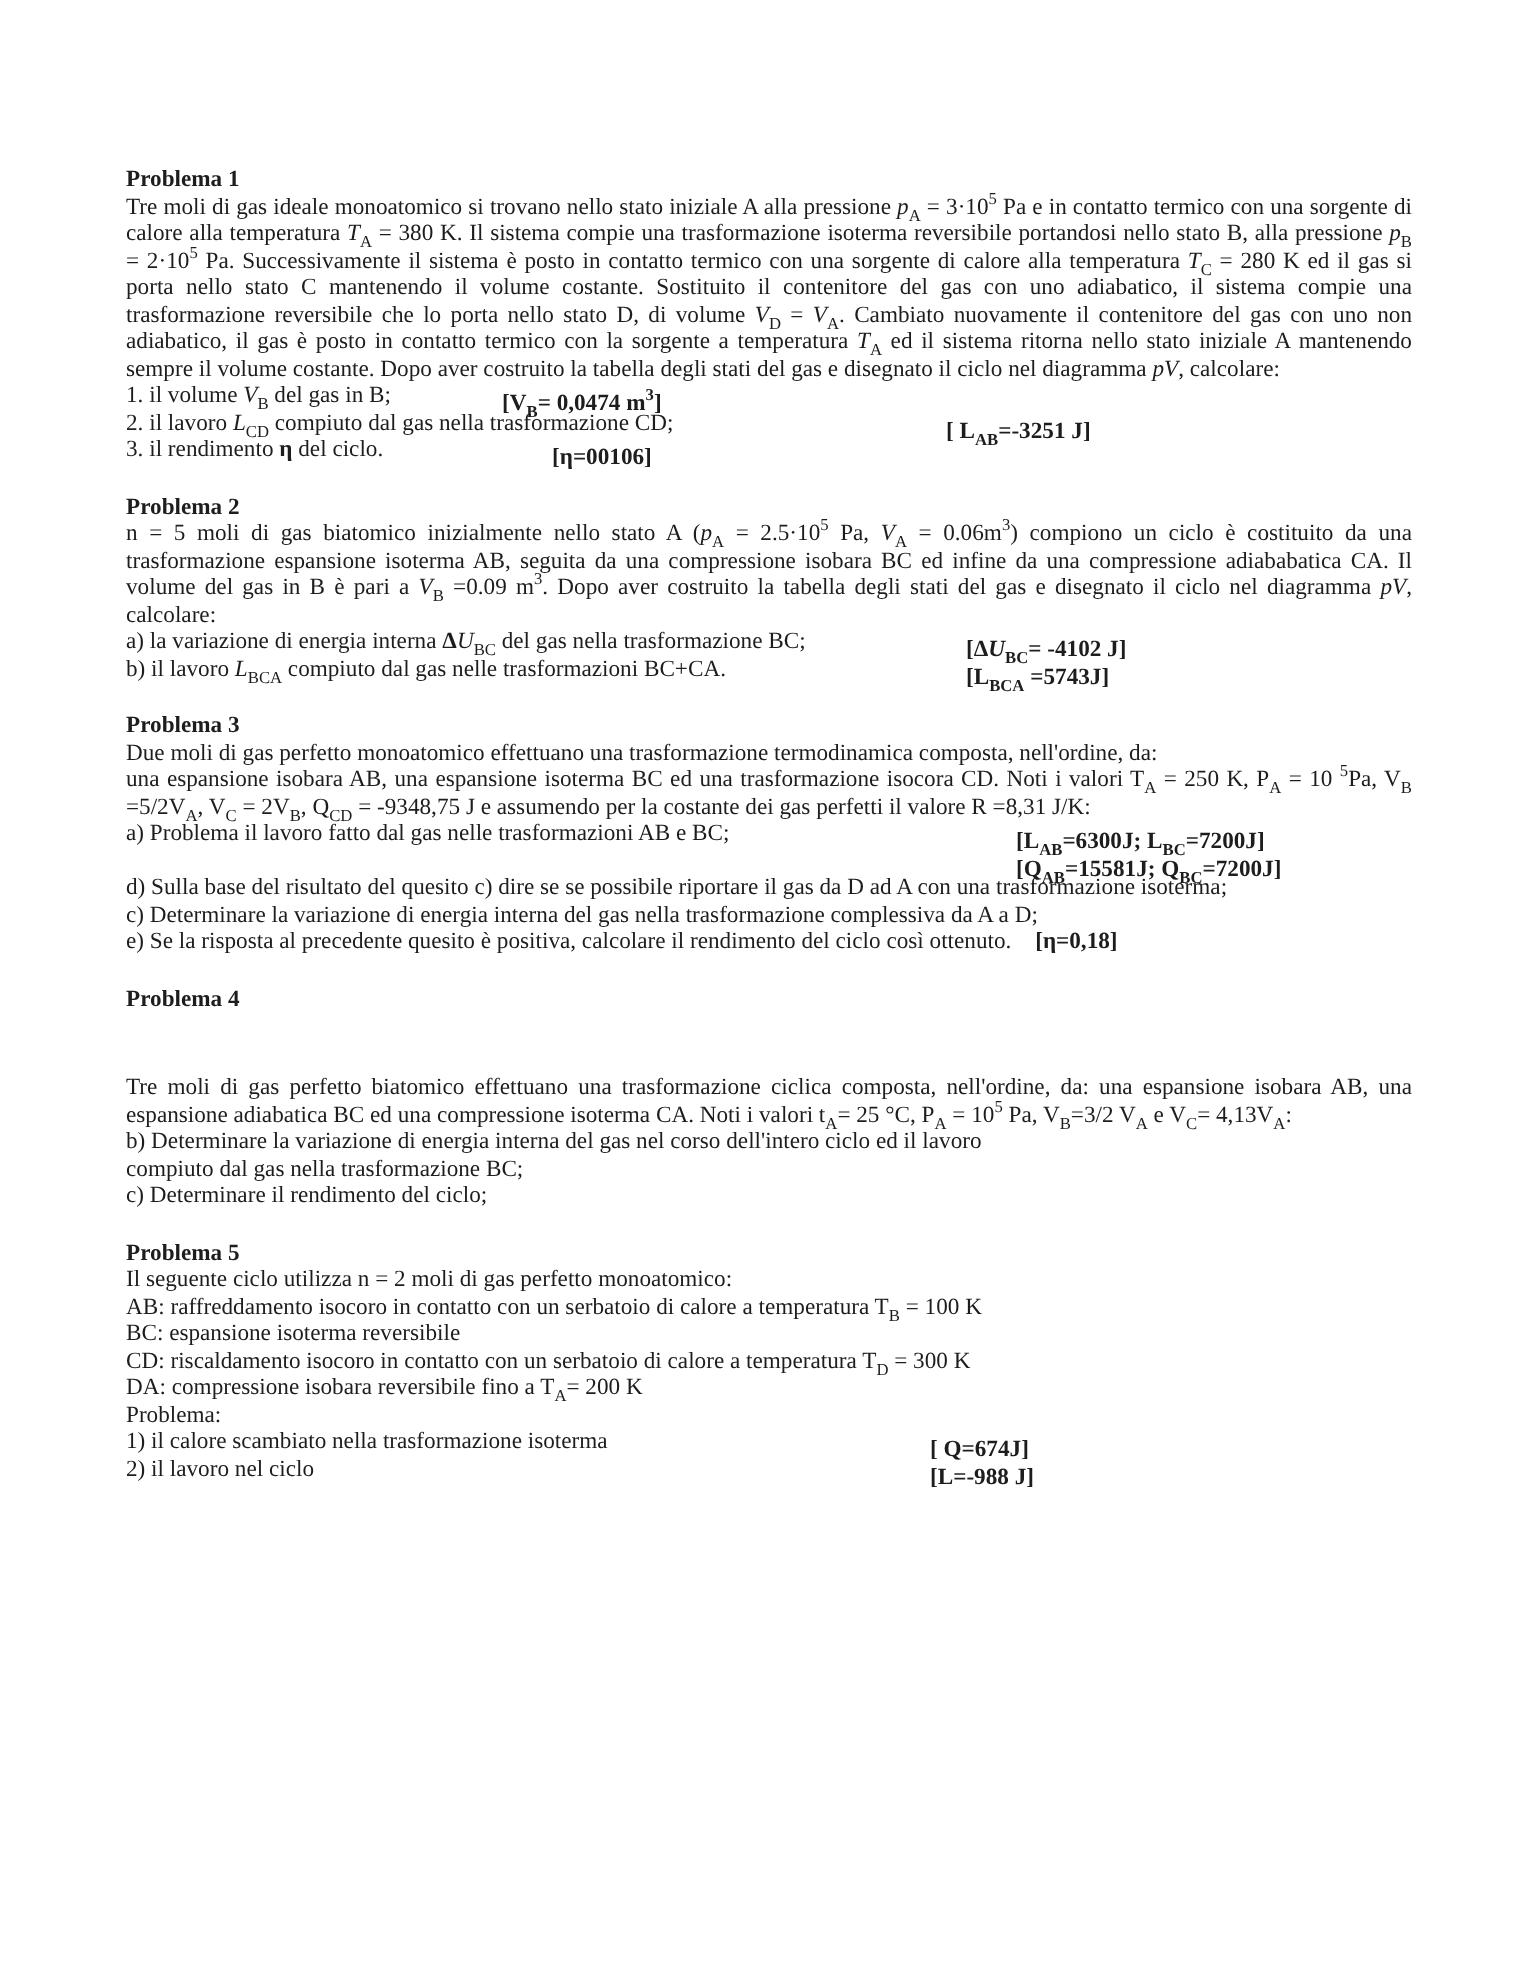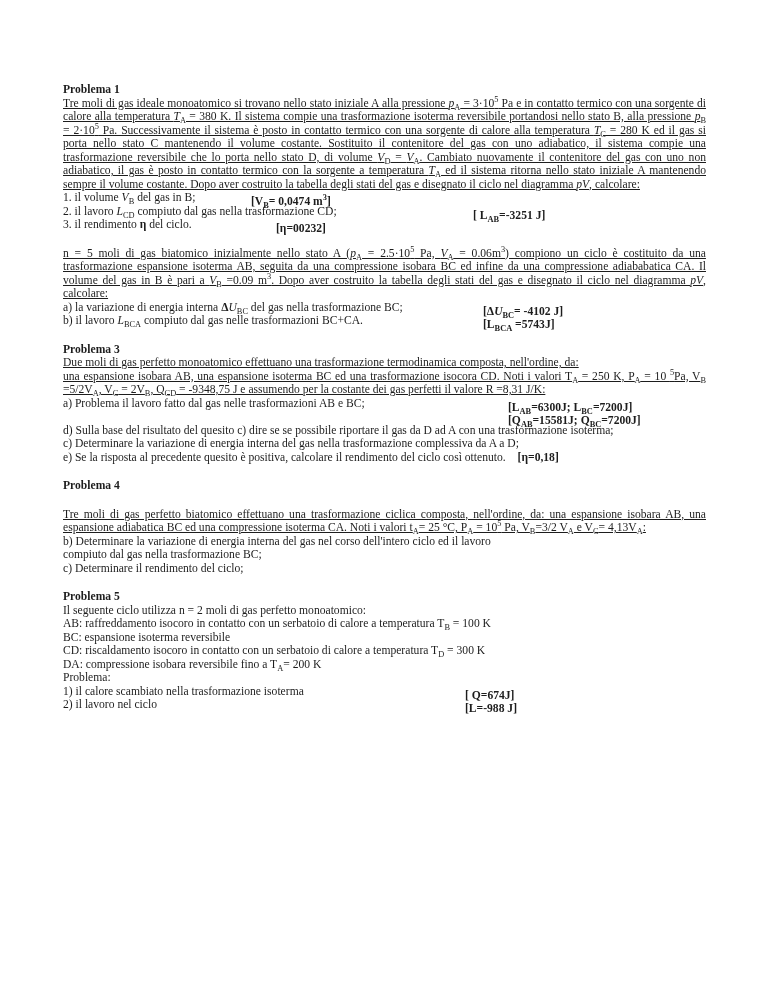--- a/index.html
+++ b/index.html
@@ -10,22 +10,22 @@
   }
   .page {
     box-sizing: border-box;
     width: 768px; height: 994px;
     padding: 83px 62px 0 63px;
     font-size: 11.6px; line-height: 13.5px;
   }
   .problem { margin: 0; }
   .problem + .problem { margin-top: 15px; }
   .p-title { font-weight: 700; }
-  .body { margin: 0; text-align: justify; text-decoration: underline; }
-  .body-gap { margin-top: 15px; }
+  .body { margin: 0; text-align: justify; }
+  .body-gap { margin-top: 31px; }
   .row { position: relative; min-height: 13.5px; }
   .ans { font-weight: 700; white-space: nowrap; }
   .ans-abs { position: absolute; top: 4px; padding-left: 31px; }
   .ans-inline { margin-left: 9px; }
   sub, sup { font-size: 0.72em; line-height: 0; }
 </style>
 </head>
 <body>
 
 <div class="page">
@@ -36,25 +36,26 @@
     <div class="row">
       <span>1. il volume <i>V</i><sub>B</sub> del gas in B;</span>
       <span class="ans ans-abs" style="left:157px">[V<sub>B</sub>= 0,0474 m<sup>3</sup>]</span>
     </div>
     <div class="row">
       <span>2. il lavoro <i>L</i><sub>CD</sub> compiuto dal gas nella trasformazione CD;</span>
       <span class="ans ans-abs" style="left:379px">[ L<sub>AB</sub>=-3251 J]</span>
     </div>
     <div class="row">
       <span>3. il rendimento <b>η</b> del ciclo.</span>
-      <span class="ans ans-abs" style="left:182px">[η=00232]</span>
+      <span class="ans ans-abs" style="left:182px">[η=00106]</span>
     </div>
   </section>
 
   <section class="problem">
+    <div class="p-title">Problema 2</div>
     <p class="body">n = 5 moli di gas biatomico inizialmente nello stato A (<i>p</i><sub>A</sub> = 2.5·10<sup>5</sup> Pa, <i>V</i><sub>A</sub> = 0.06m<sup>3</sup>) compiono un ciclo è costituito da una trasformazione espansione isoterma AB, seguita da una compressione isobara BC ed infine da una compressione adiababatica CA. Il volume del gas in B è pari a <i>V</i><sub>B</sub> =0.09 m<sup>3</sup>. Dopo aver costruito la tabella degli stati del gas e disegnato il ciclo nel diagramma <i>pV</i>, calcolare:</p>
     <div class="row">
       <span>a) la variazione di energia interna <b>Δ</b><i>U</i><sub>BC</sub> del gas nella trasformazione BC;</span>
       <span class="ans ans-abs" style="left:389px">[Δ<i>U</i><sub>BC</sub>= -4102 J]</span>
     </div>
     <div class="row">
       <span>b) il lavoro <i>L</i><sub>BCA</sub> compiuto dal gas nelle trasformazioni BC+CA.</span>
       <span class="ans ans-abs" style="left:389px">[L<sub>BCA</sub> =5743J]</span>
     </div>
   </section>

